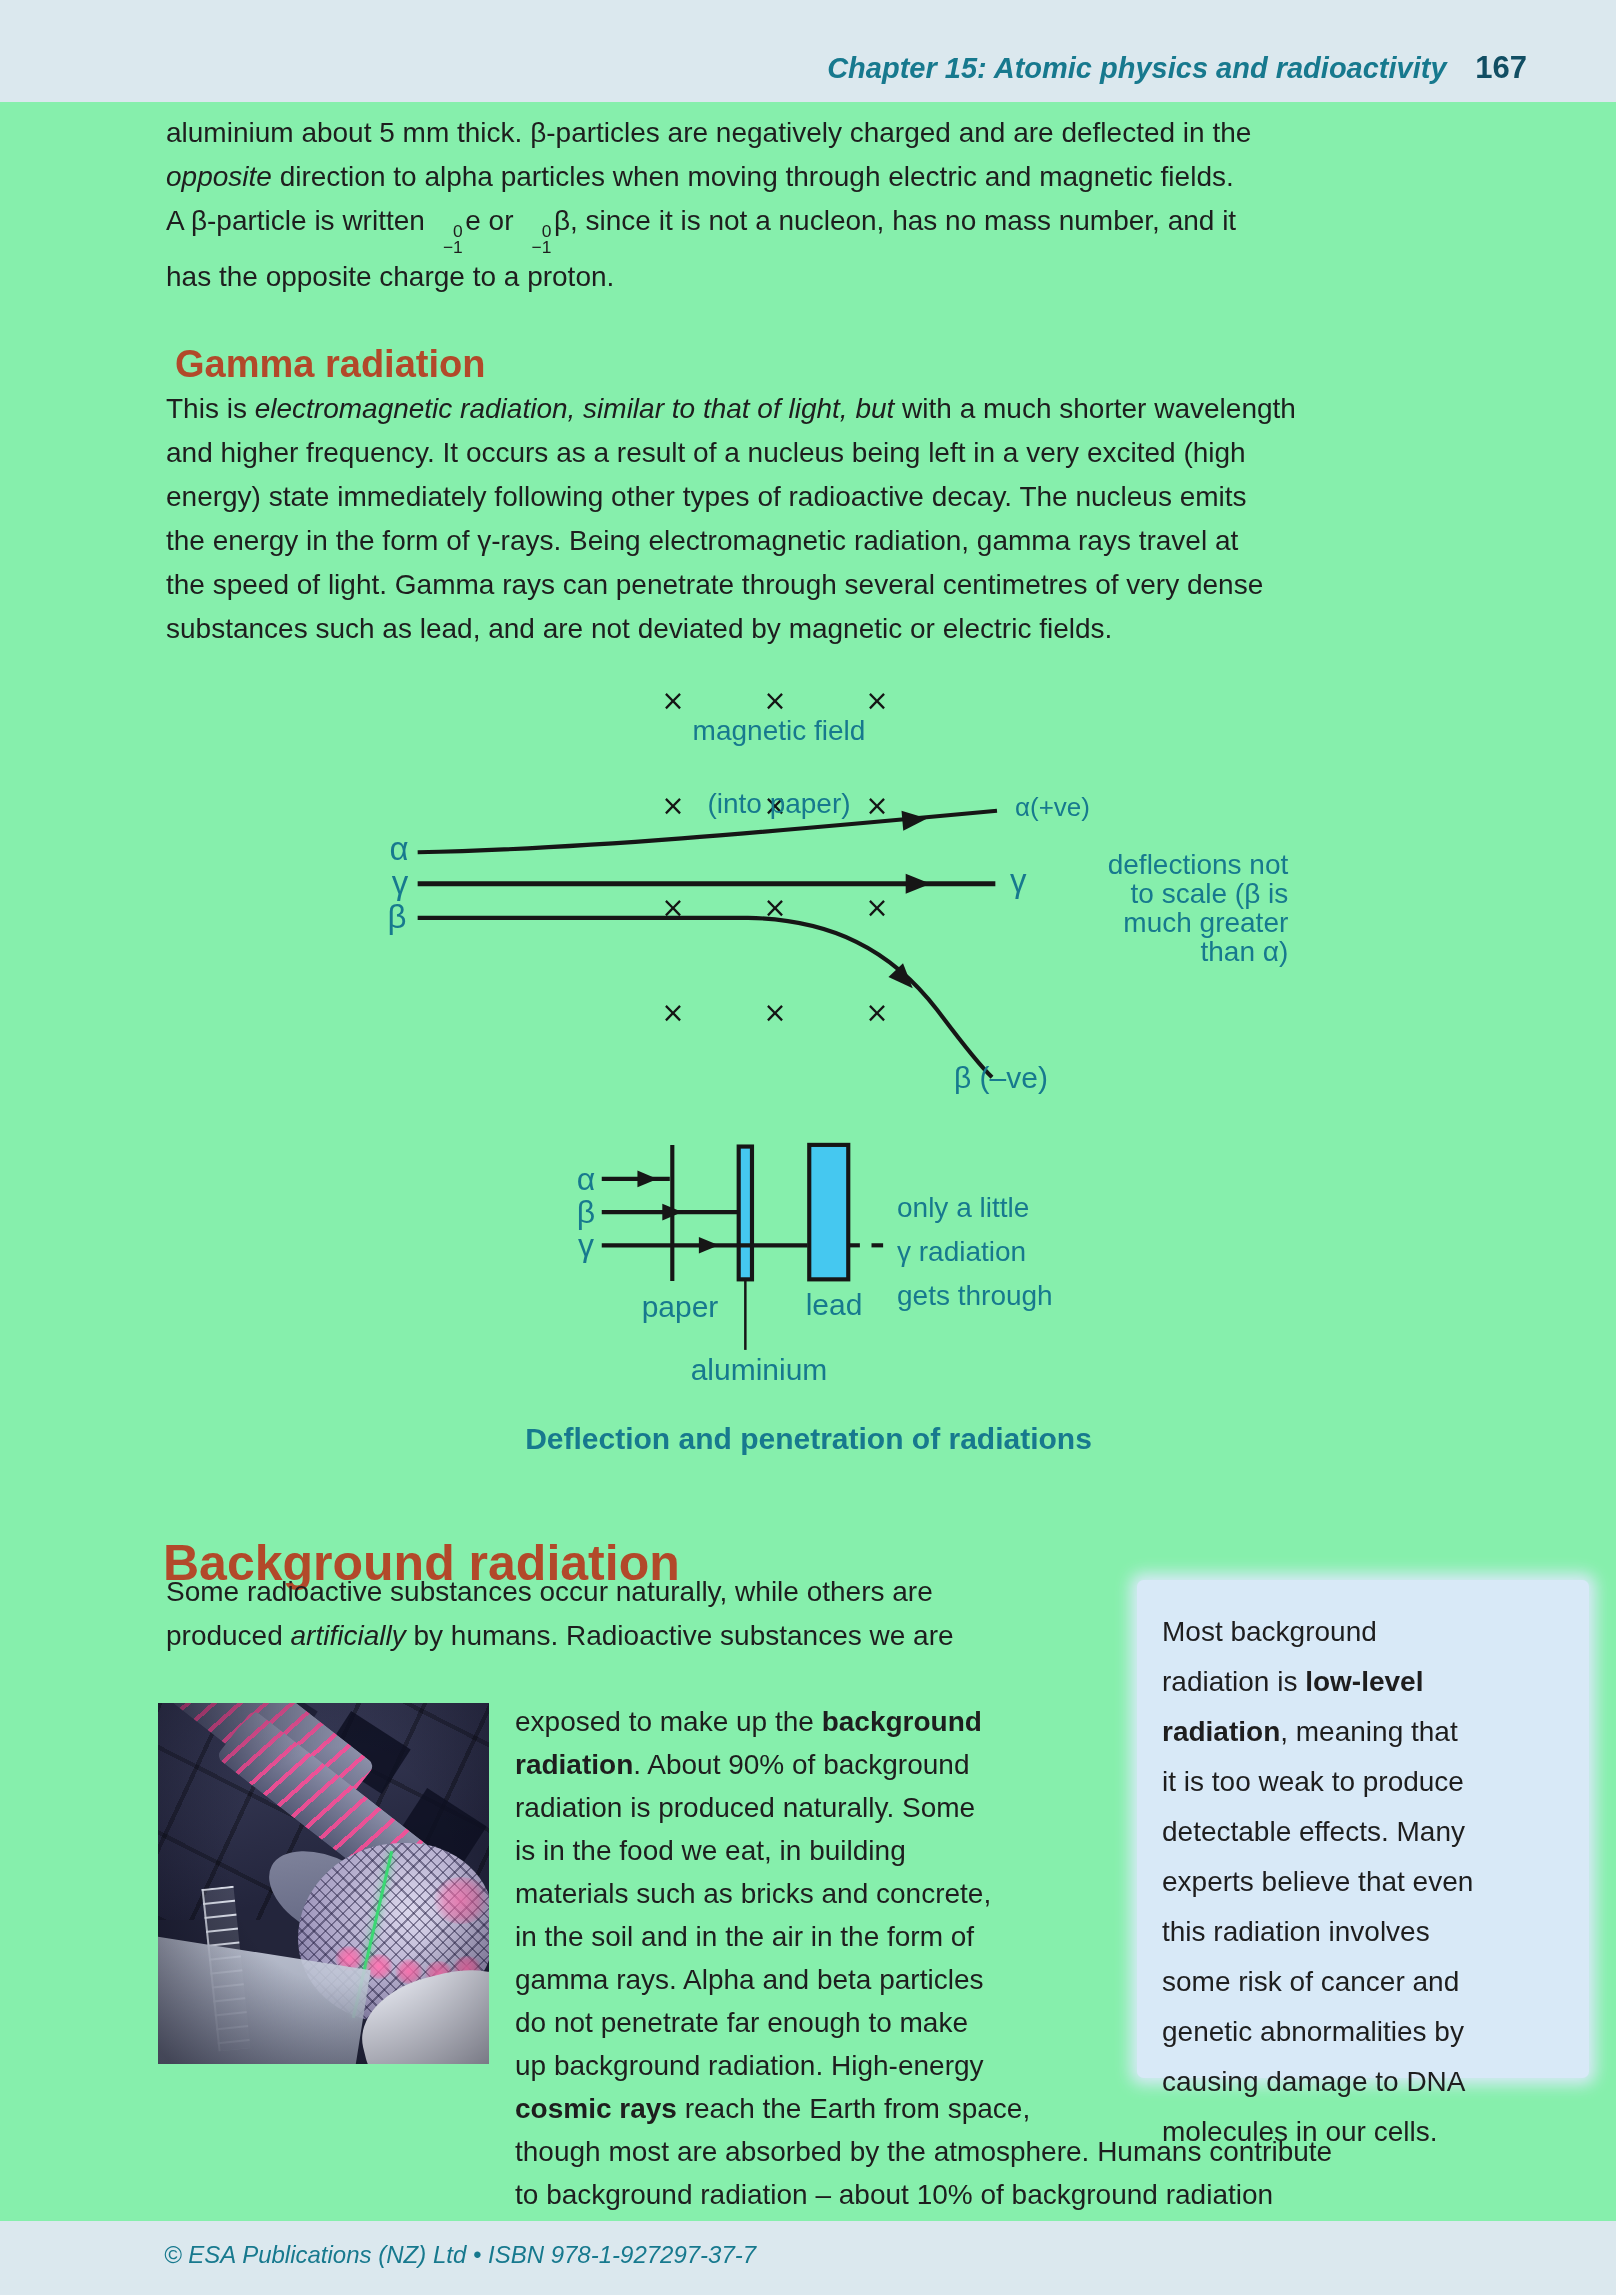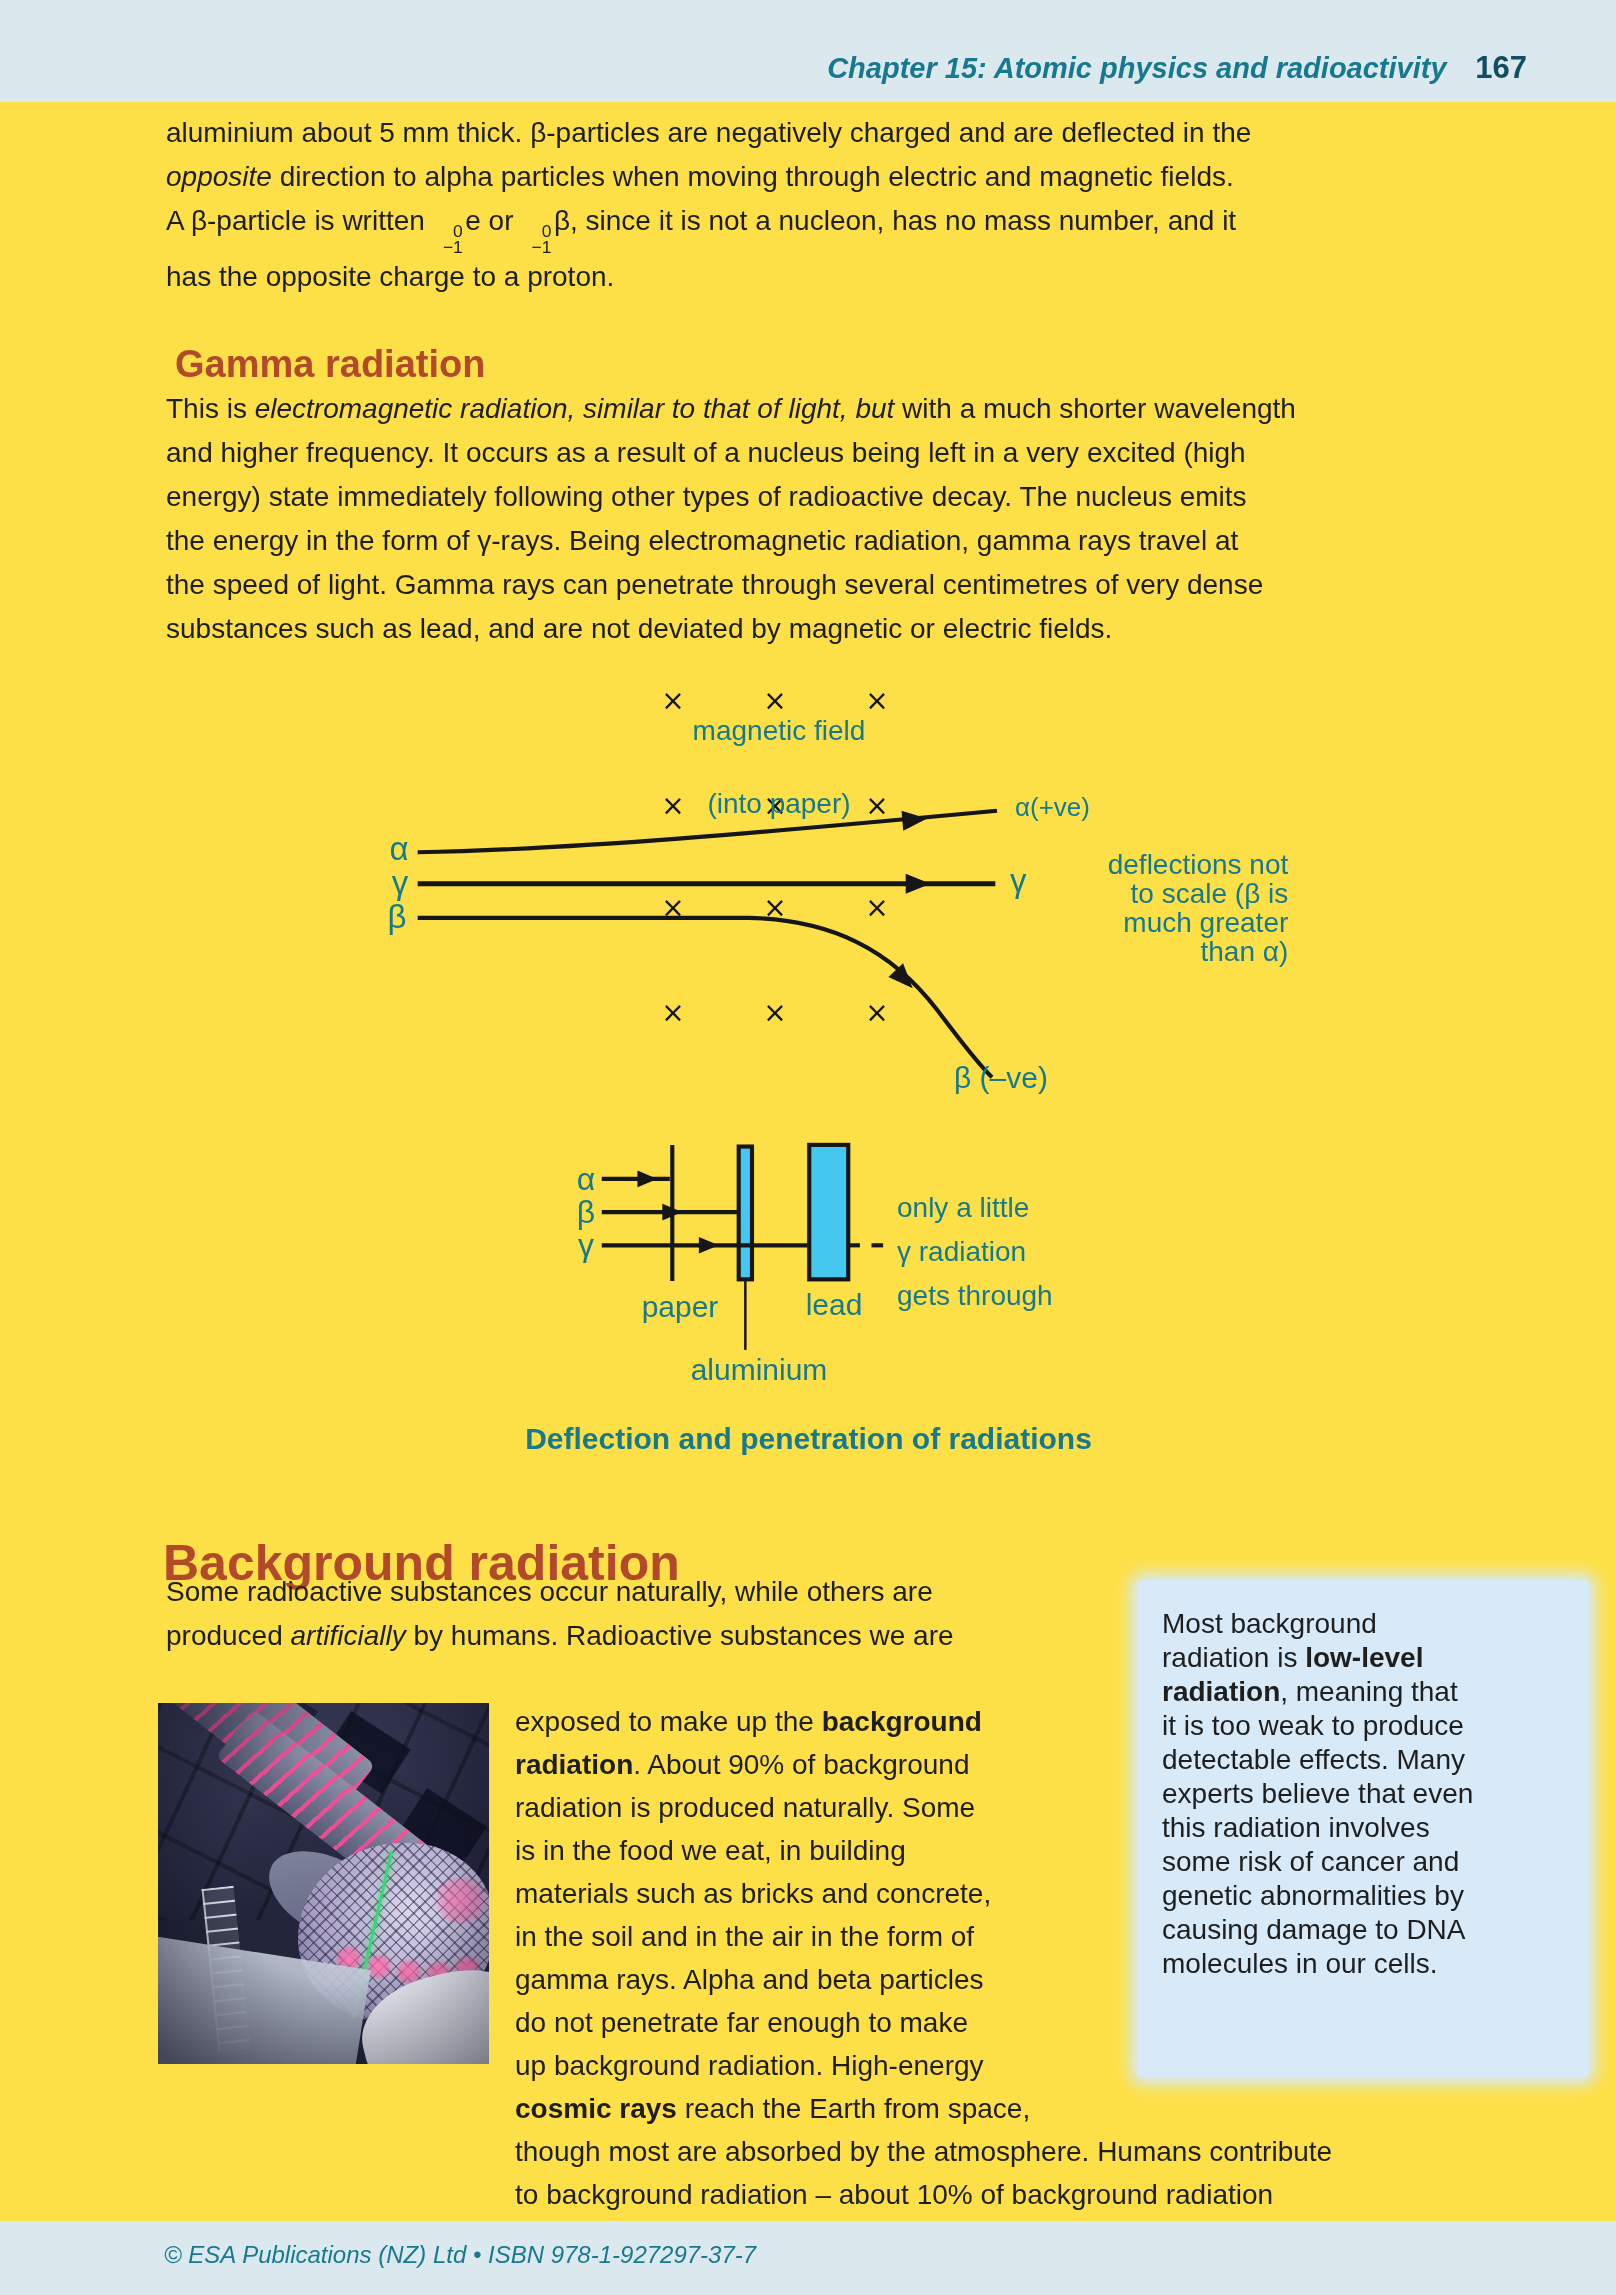--- a/index.html
+++ b/index.html
@@ -5,21 +5,21 @@
   :root{
     --teal:#17798e;
     --rust:#b2492a;
     --band:#dbe8ee;
     --sidebar:#d8e9f7;
     --pagenum:#114e63;
     --ink:#1e1e1e;
     --cyanbar:#45c8f0;
   }
   html,body{margin:0;padding:0;background:#ffffff;}
-  .page{position:relative;width:1617px;height:2295px;background:#fde047;overflow:hidden;
+  .page{position:relative;width:1617px;height:2295px;background:#86efac;overflow:hidden;
         font-family:"Liberation Sans",sans-serif;color:var(--ink);}
   .band{position:absolute;left:0;width:1617px;background:var(--band);}
   .band.top{top:0;height:102px;}
   .band.bottom{top:2221px;height:75px;}
   .header-text{position:absolute;top:50px;right:90px;white-space:nowrap;}
   .chapter-title{font-size:29px;font-weight:700;font-style:italic;color:var(--teal);}
   .page-number{font-size:31px;font-weight:700;color:var(--pagenum);margin-left:25px;font-style:normal;}
   .para{position:absolute;font-size:28px;line-height:44px;color:var(--ink);white-space:pre-wrap;}
   .run-i{font-style:italic;}
   .run-b{font-weight:700;}
@@ -35,21 +35,21 @@
   .hctr{transform:translate(-50%,0);}
   .src{font-size:33px;}
   .fig-note{text-align:right;line-height:29px;margin-left:28px;}
   .fig2-note{line-height:44px;}
   .fig-caption{position:absolute;left:0;top:1422px;width:1617px;text-align:center;
                font-size:30px;font-weight:700;color:var(--teal);}
   .photo-caption{position:absolute;left:115px;top:2105px;width:415px;text-align:center;
                  font-size:27.4px;line-height:42px;font-weight:700;color:var(--teal);white-space:pre-line;}
   .sidebar{position:absolute;left:1137px;top:1580px;width:452px;height:498px;background:var(--sidebar);
            border-radius:6.6px;box-shadow:0 0 15px 6.6px var(--sidebar);box-sizing:border-box;
-           padding:26.6px 21.6px 0 25px;font-size:28px;line-height:34px;white-space:pre-wrap;}
+           padding:26.6px 21.6px 0 25px;font-size:28px;line-height:50px;white-space:pre-wrap;}
   .footer-text{position:absolute;left:164px;top:2241px;font-size:24px;font-style:italic;color:var(--teal);}
   svg.figsvg{position:absolute;overflow:visible;}
   
   .photo{position:absolute;left:158px;top:1703px;width:331px;height:361px;background:#23253a;overflow:hidden;}
   .photo *{position:absolute;}
   .ph-ceiling{left:0;top:0;width:100%;height:60%;
     background:
       repeating-linear-gradient(115deg, rgba(0,0,0,.32) 0 4.2px, transparent 4.2px 60px),
       repeating-linear-gradient(27deg, rgba(0,0,0,.28) 0 4.2px, transparent 4.2px 76px),
       linear-gradient(165deg,#3e415f,#23253c 75%);}

